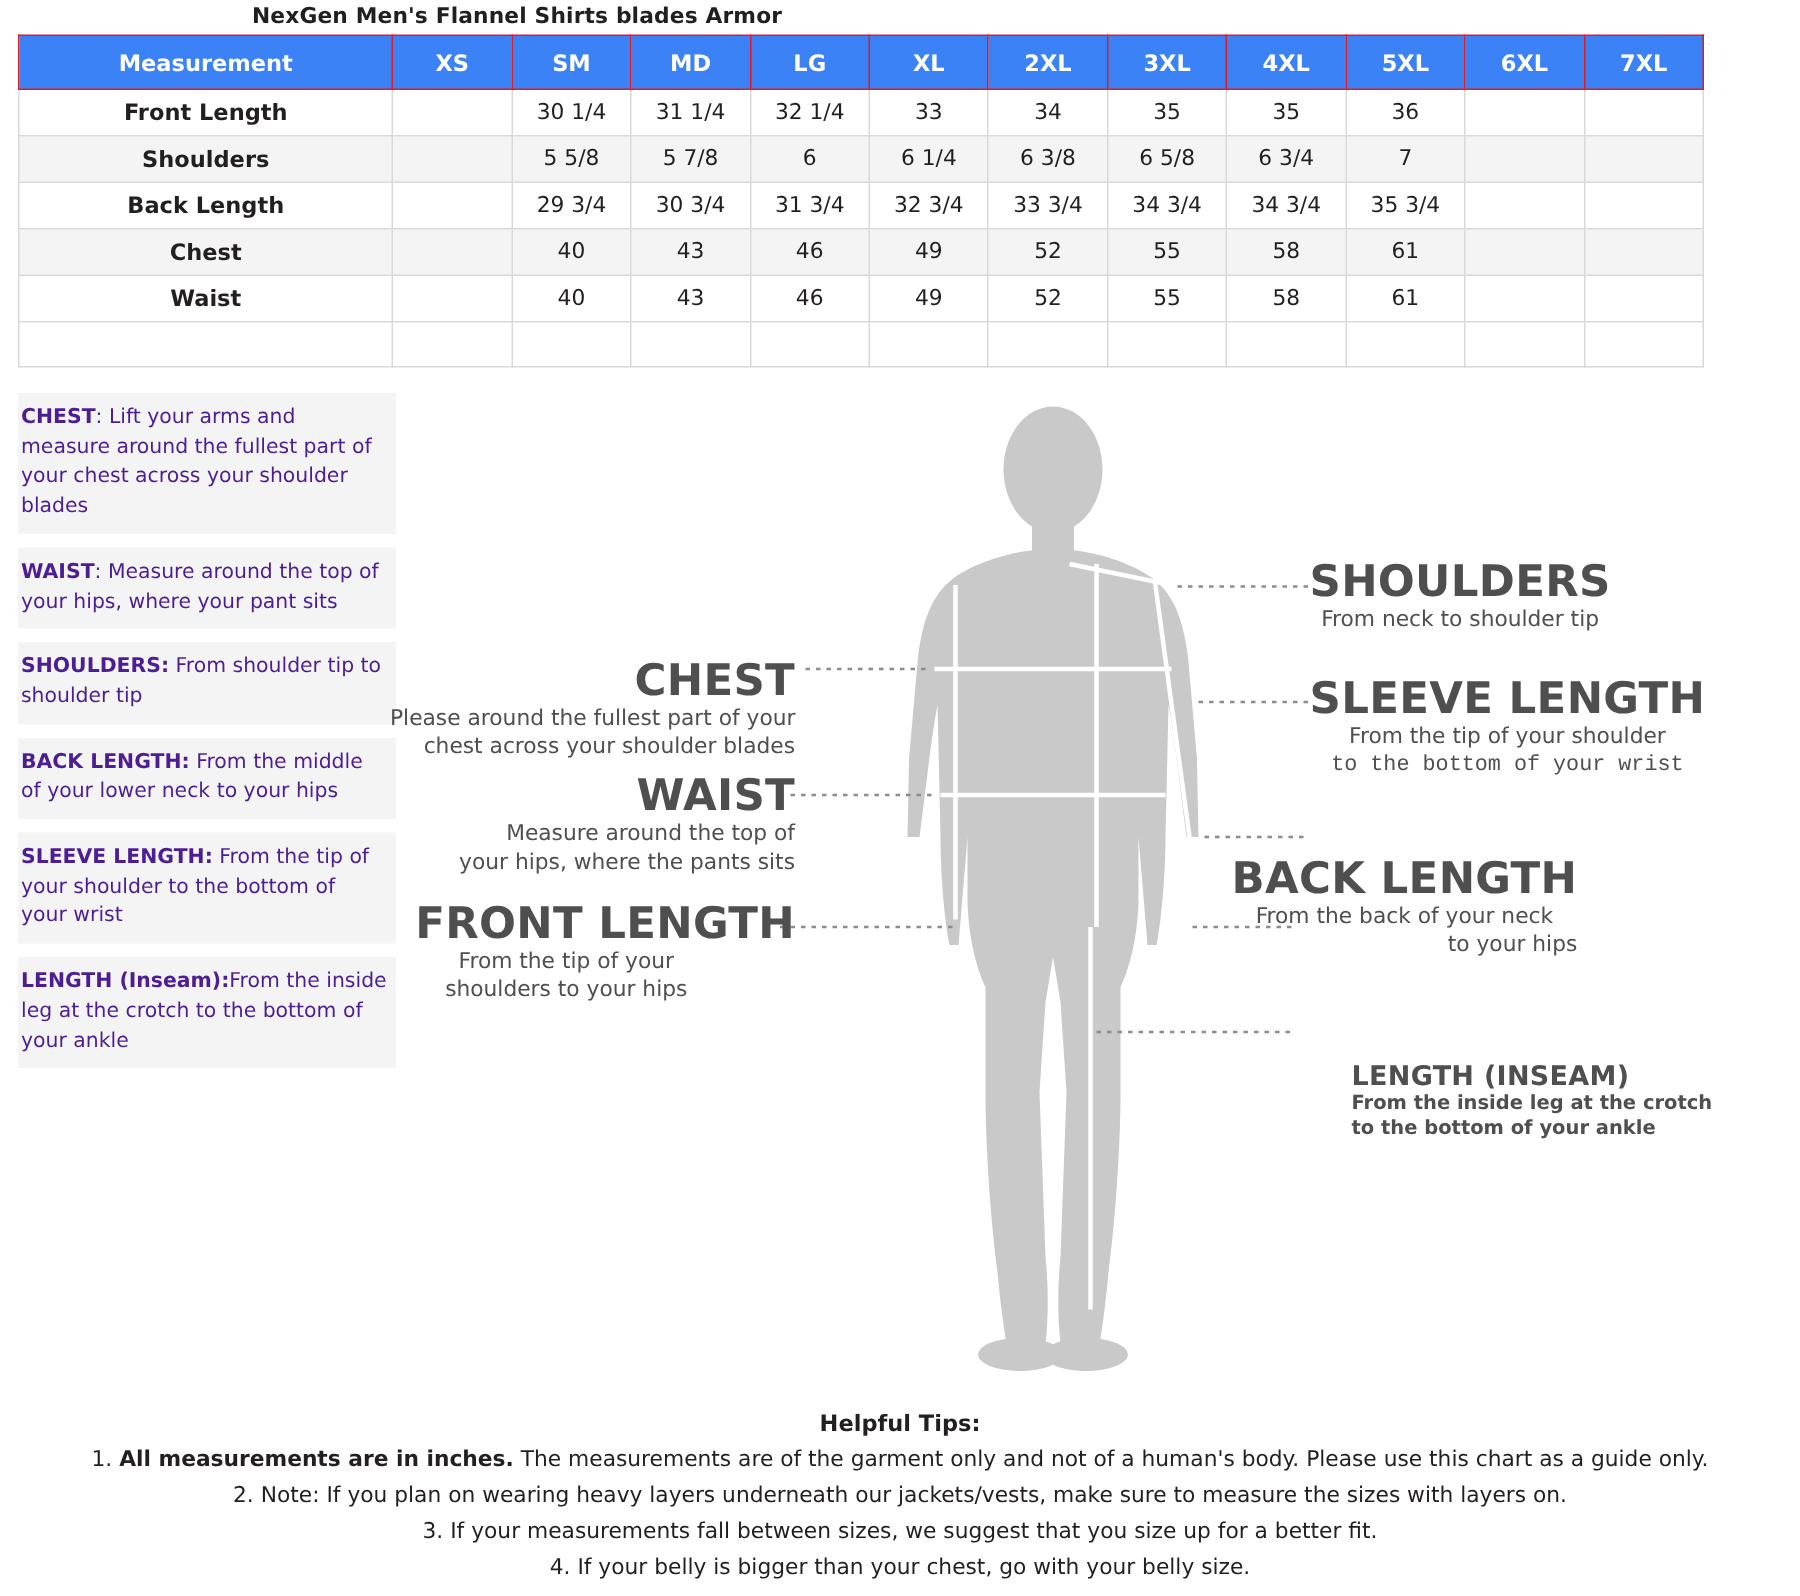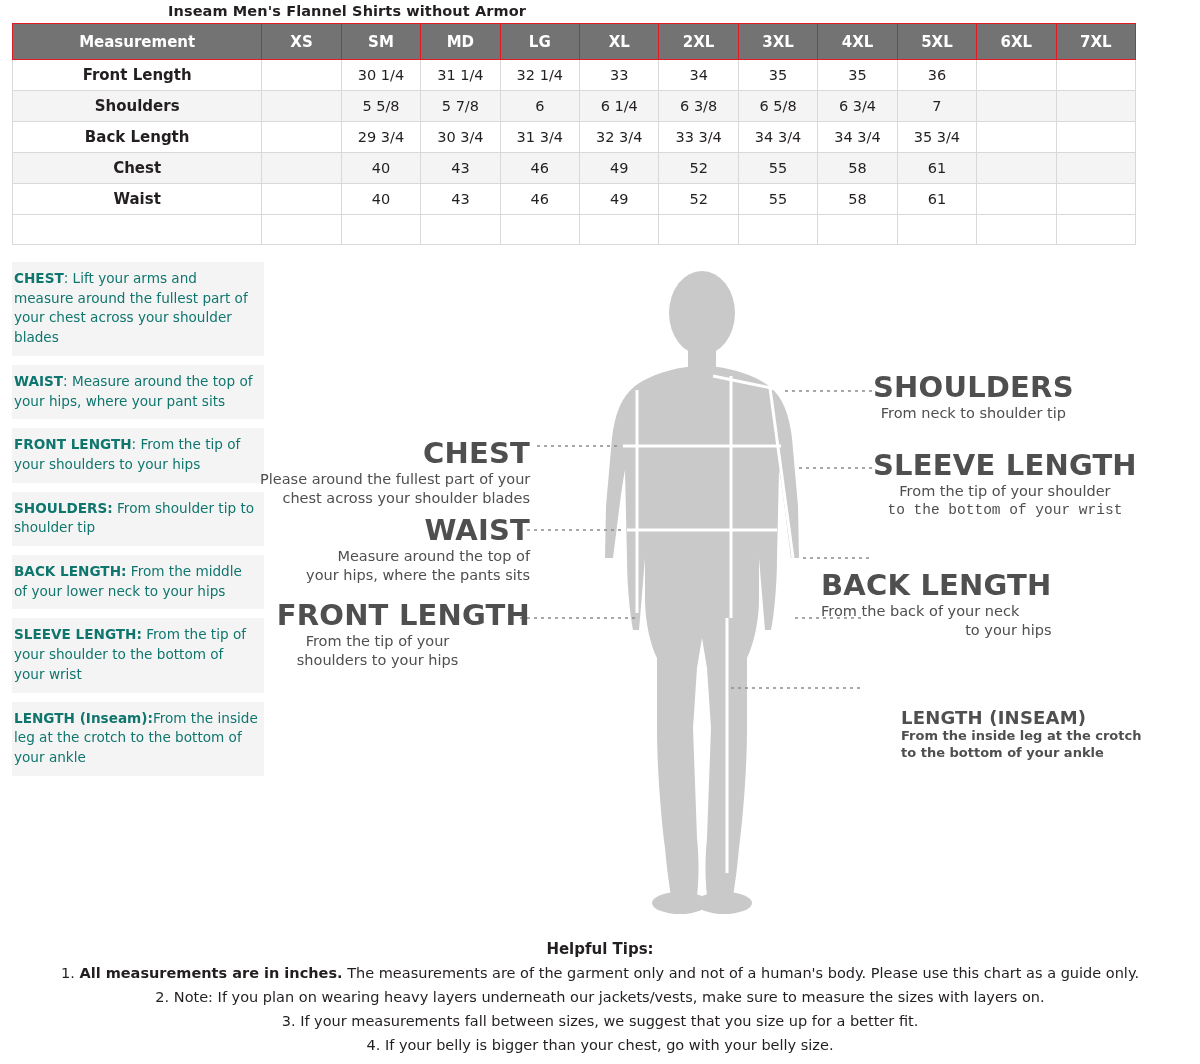--- a/index.html
+++ b/index.html
@@ -28,21 +28,21 @@
     table-layout: fixed;
   }
   table.size-table th, table.size-table td {
     border: 1px solid #d9d9d9;
     text-align: center;
     font-size: 14.5px;
     height: 31px;
     padding: 0 2px;
   }
   table.size-table thead th {
-    background: #737373;
+    background: #3b82f6;
     color: #ffffff;
     font-weight: bold;
     border: 1px solid #e11b26;
     height: 36px;
     font-size: 15px;
     margin-top: 40px;
   }
   table.size-table thead th.first-col { font-size: 15px; }
   table.size-table td.row-head {
     font-weight: bold;
@@ -62,21 +62,21 @@
     left: 12px;
     top: 262px;
     width: 252px;
   }
   .def-item {
     background: #f4f4f4;
     padding: 7px 6px 8px 2px;
     margin-bottom: 9px;
     font-size: 13.6px;
     line-height: 1.45;
-    color: #0f766e;
+    color: #4c1d95;
   }
   .def-item b { font-weight: bold; }
 
   
   .figure-area {
     position: absolute;
     left: 265px;
     top: 258px;
     width: 925px;
     height: 660px;
@@ -111,21 +111,21 @@
   }
   .tips-title { font-size: 15px; font-weight: bold; margin-bottom: 4px; }
   .tip { font-size: 14.5px; line-height: 1.65; }
   .tip b { font-weight: bold; }
 </style>
 </head>
 <body>
 
 <div class="page">
 
-  <div class="chart-title">Inseam Men's Flannel Shirts without Armor</div>
+  <div class="chart-title">NexGen Men's Flannel Shirts blades Armor</div>
 
   <table class="size-table">
     <colgroup>
       <col class="c-label">
         <col class="c-size">
         <col class="c-size">
         <col class="c-size">
       <col class="c-size">
         <col class="c-size">
         <col class="c-size">
@@ -235,21 +235,20 @@
           <td></td>
           <td></td>
           <td></td>
         </tr>
       </tbody>
   </table>
 
   <div class="defs" id="defs">
       <div class="def-item"><b>CHEST</b><span>: </span><span>Lift your arms  and measure around the fullest part of your chest across your shoulder blades</span></div>
       <div class="def-item"><b>WAIST</b><span>:  </span><span>Measure around the top of your hips, where your pant sits</span></div>
-      <div class="def-item"><b>FRONT LENGTH</b><span>: </span><span>From the tip of your shoulders to your hips</span></div>
       <div class="def-item"><b>SHOULDERS:</b><span> </span><span>From shoulder tip to shoulder tip</span></div>
       <div class="def-item"><b>BACK LENGTH:</b><span> </span><span>From the middle of your lower neck to your hips</span></div>
       <div class="def-item"><b>SLEEVE LENGTH:</b><span> </span><span>From the tip of your shoulder to the bottom of your wrist</span></div>
       <div class="def-item"><b>LENGTH (Inseam):</b><span></span><span>From the inside leg at the crotch to the bottom of your ankle</span></div>
     </div>
 
   <div class="figure-area">
     <svg class="body-svg" width="925" height="660" viewBox="0 0 925 660">
 
       <g fill="#c9c9c9">
@@ -361,21 +360,21 @@
     </div>
 
     <div class="lbl" style="left:608px; top:190px;">
       <div class="big">SLEEVE LENGTH</div>
       <div class="sub" style="text-align:center;">From the tip of your shoulder</div>
       <div class="sub" style="text-align:center;font-family:Liberation Mono, monospace;">to the bottom of your wrist</div>
     </div>
 
     <div class="lbl" style="left:556px; top:310px;">
       <div class="big">BACK LENGTH</div>
-      <div class="sub" style="">From the back of your neck</div>
+      <div class="sub" style="text-align:center;">From the back of your neck</div>
       <div class="sub" style="text-align:right;">to your hips</div>
     </div>
 
     <div class="lbl small" style="left:636px; top:410px;margin-top:39px;">
       <div class="big">LENGTH (INSEAM)</div>
       <div class="sub" style="font-weight:bold;">From the inside leg at the crotch</div>
       <div class="sub" style="font-weight:bold;">to the bottom of your ankle</div>
     </div>
   </div>
 

